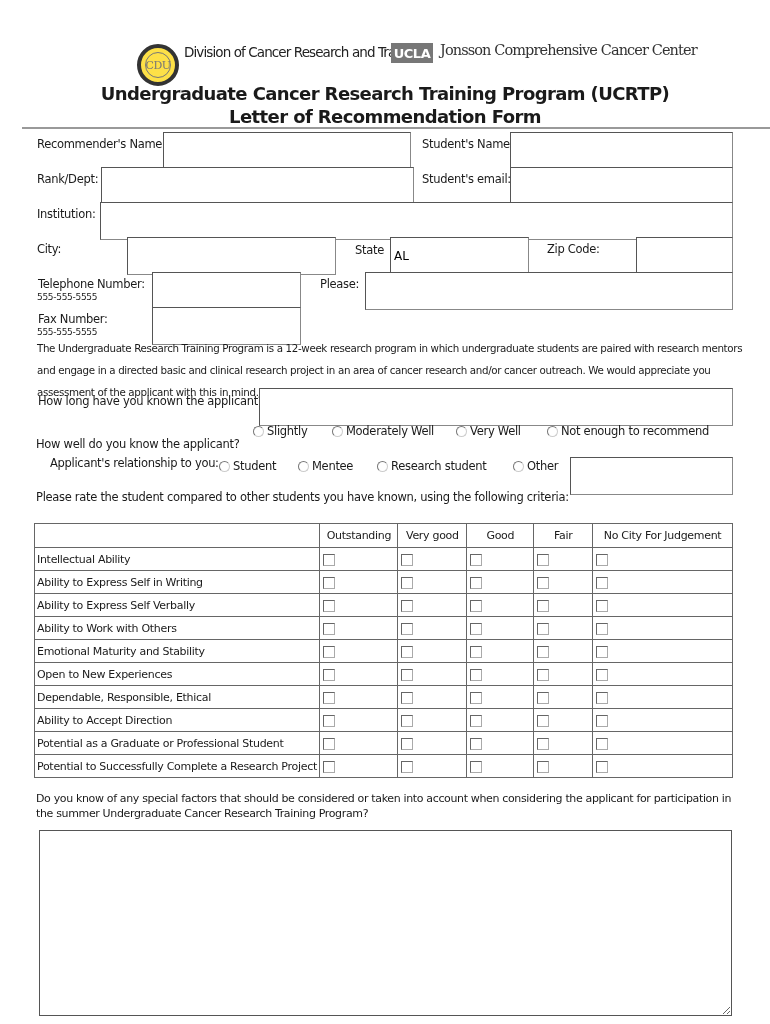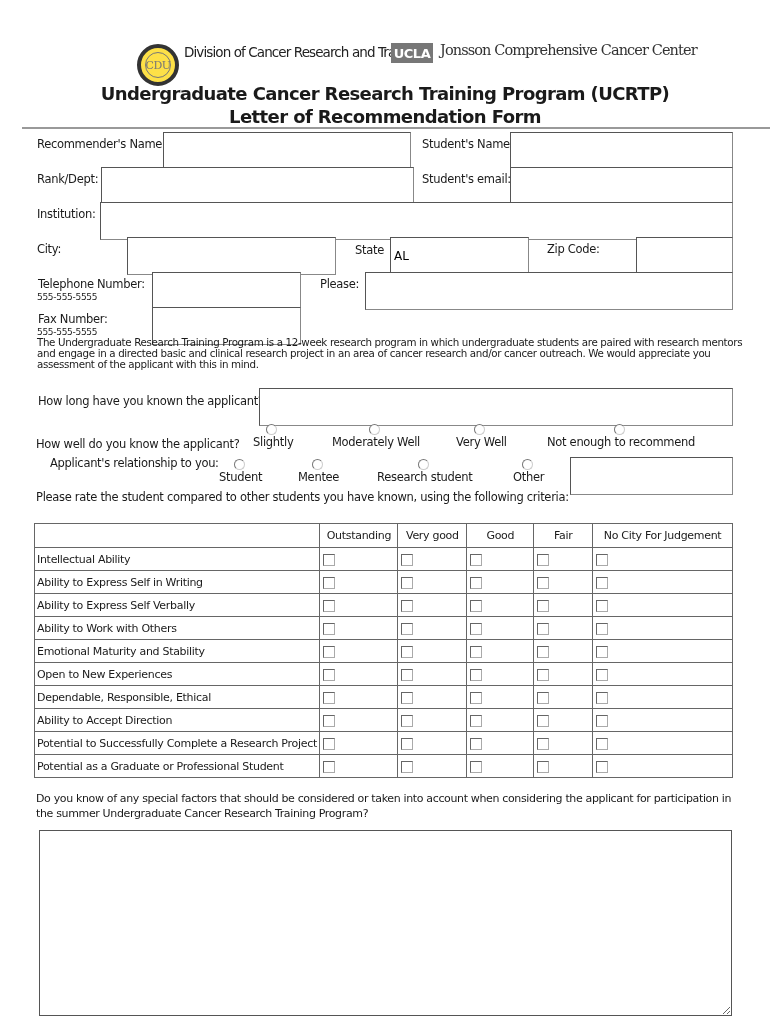--- a/index.html
+++ b/index.html
@@ -18,24 +18,24 @@
               font-family: "DejaVu Serif", serif; font-size: 11px; color: #777; letter-spacing: -0.5px; }
   .cdu-text { left: 184px; top: 44px; font-size: 13.5px; letter-spacing: -0.9px; color: #222; }
   .ucla-box { left: 391px; top: 43px; width: 42px; height: 20px; background: #777; color: #fff;
               font-weight: bold; font-size: 13px; display:flex; align-items:center; justify-content:center; letter-spacing: -0.5px; }
   .jonsson { left: 440px; top: 42px; font-family: "DejaVu Serif", serif; font-size: 14.5px; letter-spacing: -0.9px; color: #333; }
   
   .title1 { left: 0; width: 770px; top: 83px; text-align: center; font-weight: bold; font-size: 18px; letter-spacing: -0.6px; }
   .title2 { left: 0; width: 770px; top: 106px; text-align: center; font-weight: bold; font-size: 18px; letter-spacing: -0.6px; }
   .rule { left: 22px; width: 748px; top: 127px; height: 2px; background: #999; }
   
-  .para { left: 37px; top: 337px; width: 712px; font-size: 10.3px; line-height: 11px; letter-spacing: -0.35px; }
+  .para { left: 37px; top: 337px; width: 712px; font-size: 10.3px; line-height: 22px; letter-spacing: -0.35px; }
   .para2 { left: 36px; top: 791px; width: 710px; font-size: 11px; line-height: 15px; letter-spacing: -0.35px; }
   
-  .radio { position: absolute; display: flex; align-items: center; font-size: 11.5px; letter-spacing: -0.3px; white-space: nowrap; cursor: pointer; flex-direction: column; }
+  .radio { position: absolute; display: flex; align-items: center; font-size: 11.5px; letter-spacing: -0.3px; white-space: nowrap; cursor: pointer; }
   .radio-dot { width: 11px; height: 11px; border-radius: 50%; border: 1px solid #777; border-right-color:#ccc; border-bottom-color:#ccc; margin-right: 3px; box-sizing: border-box; background:#fff; }
   
   table.rating { position: absolute; left: 34px; top: 523px; width: 699px; border-collapse: collapse; font-size: 11px; letter-spacing: -0.3px; }
   table.rating td, table.rating th { border: 1px solid #666; height: 22px; padding: 0 2px; font-weight: normal; text-align: left; }
   table.rating th { text-align: center; height: 23px; }
   .cb { display: inline-block; width: 12px; height: 12px; border: 1px solid #666; border-right-color:#aaa; border-bottom-color:#aaa; box-sizing: border-box; vertical-align: middle; margin-left: 1px; background:#fff; cursor:pointer; }
   .textarea { left: 39px; top: 830px; width: 693px; height: 186px; border: 1px solid #555; box-sizing: border-box; background:#fff; }
 </style>
 </head>
 <body>
@@ -203,29 +203,29 @@
       </tr>
       <tr>
         <td>Ability to Accept Direction</td>
         <td><span class="cb"></span></td>
         <td><span class="cb"></span></td>
         <td><span class="cb"></span></td>
         <td><span class="cb"></span></td>
         <td><span class="cb"></span></td>
       </tr>
       <tr>
+        <td>Potential as a Graduate or Professional Student</td>
+        <td><span class="cb"></span></td>
+        <td><span class="cb"></span></td>
+        <td><span class="cb"></span></td>
+        <td><span class="cb"></span></td>
+        <td><span class="cb"></span></td>
+      </tr>
+      <tr>
         <td>Potential to Successfully Complete a Research Project</td>
-        <td><span class="cb"></span></td>
-        <td><span class="cb"></span></td>
-        <td><span class="cb"></span></td>
-        <td><span class="cb"></span></td>
-        <td><span class="cb"></span></td>
-      </tr>
-      <tr>
-        <td>Potential as a Graduate or Professional Student</td>
         <td><span class="cb"></span></td>
         <td><span class="cb"></span></td>
         <td><span class="cb"></span></td>
         <td><span class="cb"></span></td>
         <td><span class="cb"></span></td>
       </tr>
     </tbody>
 </table>
 
 <div class="abs para2">Do you know of any special factors that should be considered or taken into account when considering the applicant for participation in the summer Undergraduate Cancer Research Training Program?</div>

